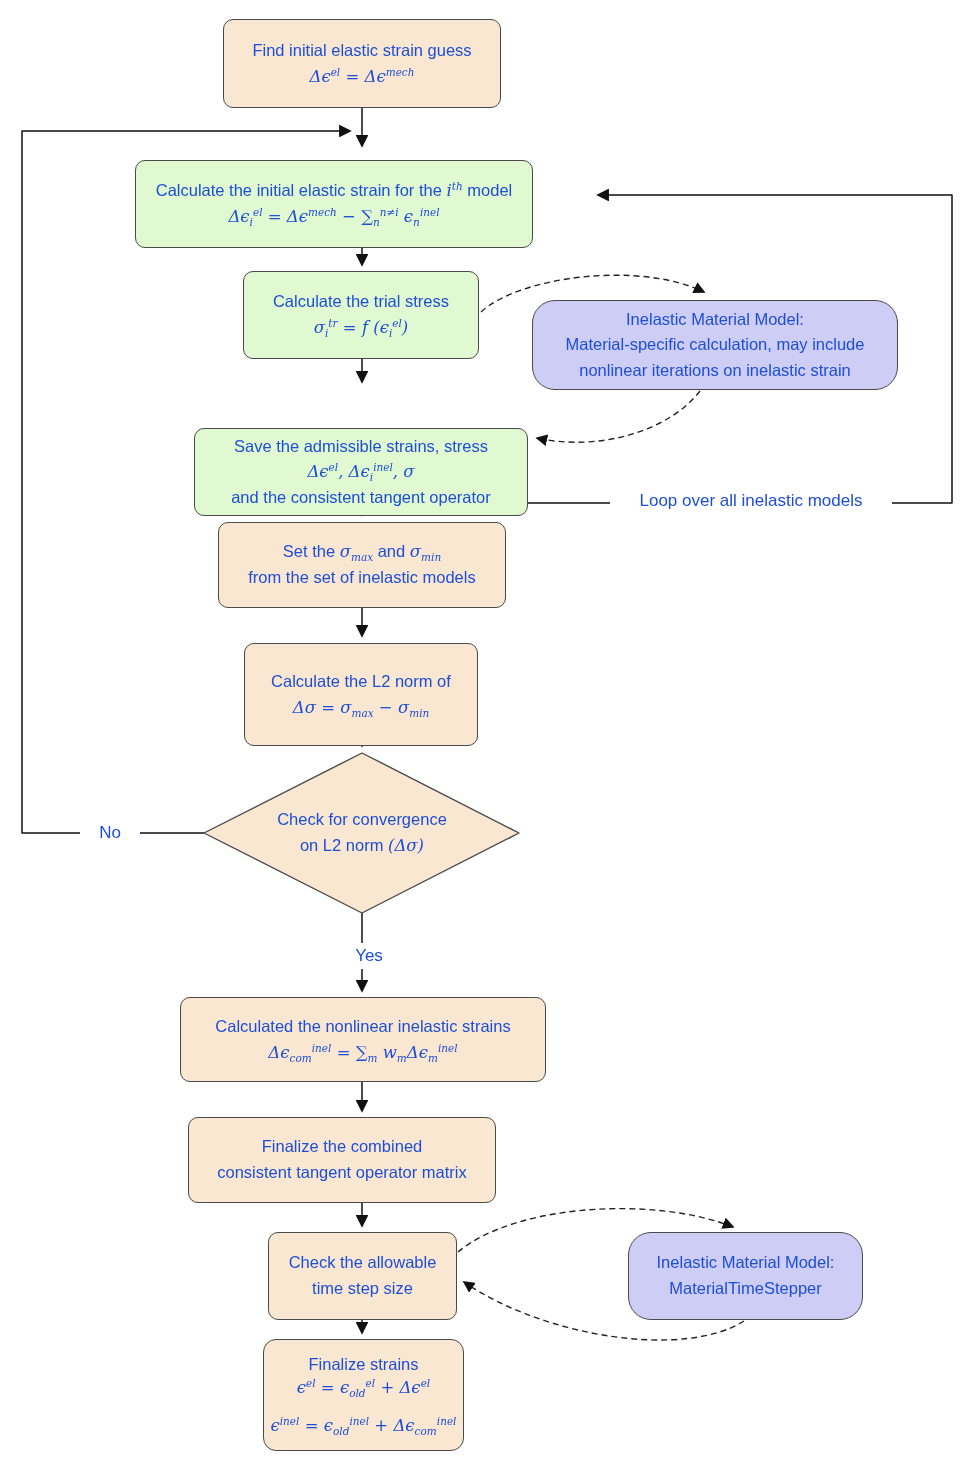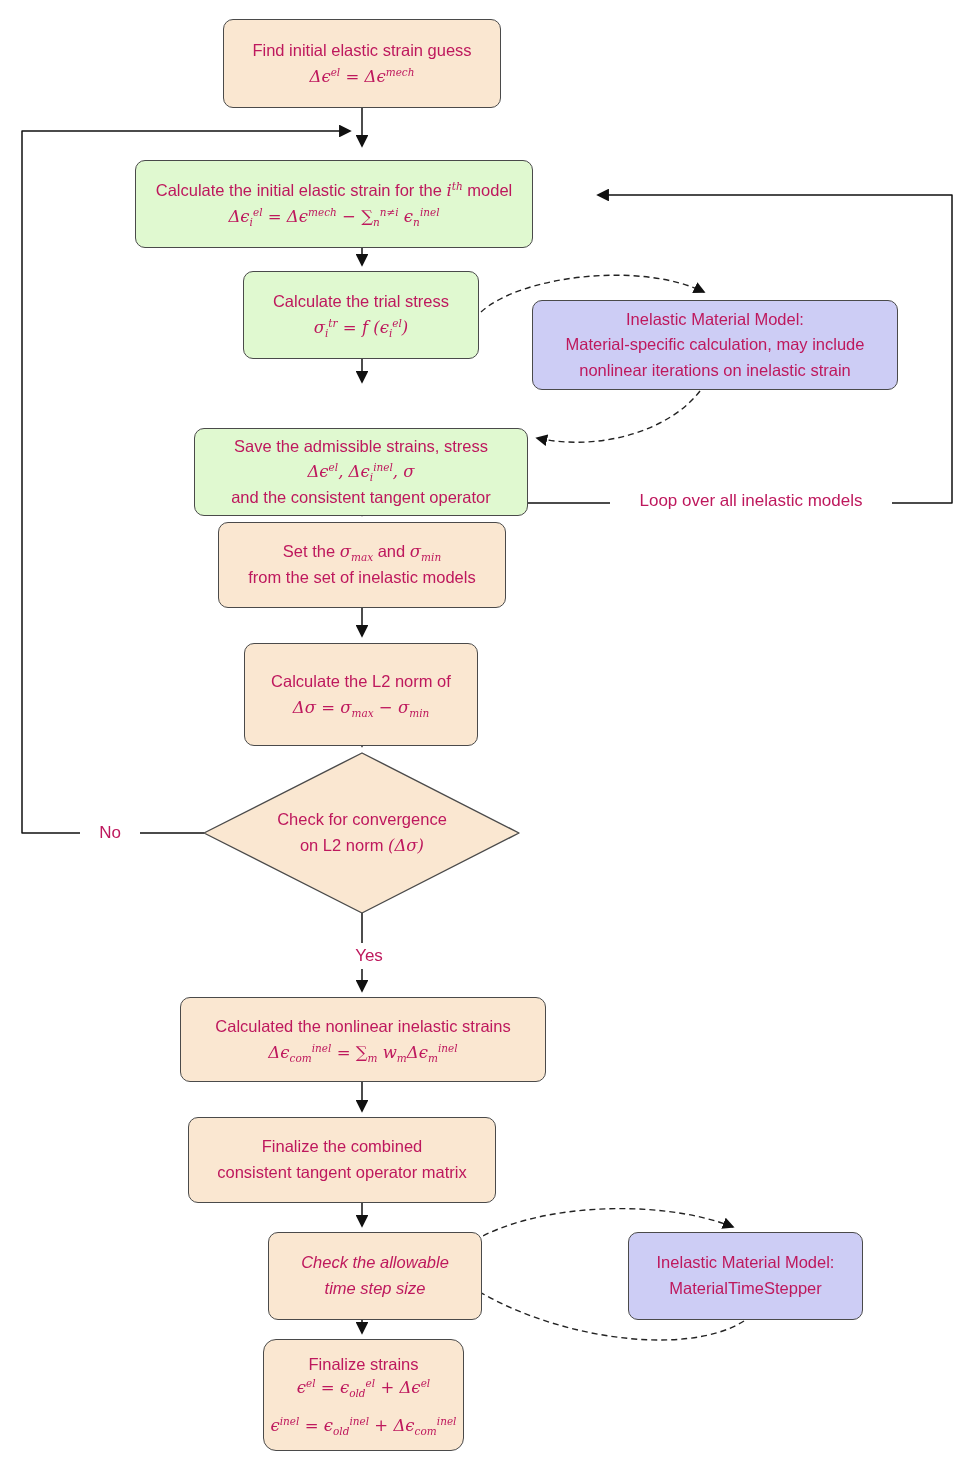--- a/index.html
+++ b/index.html
@@ -1,29 +1,29 @@
 <!DOCTYPE html>
 <html><head>
 <meta charset="utf-8">
 <style>
   html,body{margin:0;padding:0;background:#ffffff;}
   .canvas{
     position:relative;width:973px;height:1470px;background:#ffffff;
-    font-family:"Liberation Sans",sans-serif;color:#be185d;overflow:hidden;
+    font-family:"Liberation Sans",sans-serif;color:#1d4ed8;overflow:hidden;
   }
   .layer{position:absolute;left:0;top:0;width:973px;height:1470px;}
   .node{
     position:absolute;box-sizing:border-box;
     border:1.4px solid #4a4a4a;border-radius:10px;
     display:flex;flex-direction:column;justify-content:center;align-items:center;
     text-align:center;font-size:16.5px;line-height:1.55;
   }
   .tan{background:#fae7d1;}
   .green{background:#e0f9d0;}
-  .purple{background:#cdcdf5;}
+  .purple{background:#cdcdf5;border-radius:23px;}
   .ln{min-height:14px;white-space:nowrap;}
   .mth{font-family:"DejaVu Serif",serif;font-style:italic;font-size:16.5px;}
   .mth sup,.mth sub{font-size:10.5px;line-height:0;}
   .lbl{
     position:absolute;background:#ffffff;padding:0 7px;font-size:17px;
     display:flex;justify-content:center;align-items:center;white-space:nowrap;
   }
   .dtext{
     position:absolute;display:flex;flex-direction:column;justify-content:center;
     align-items:center;text-align:center;font-size:16.5px;line-height:1.55;
@@ -129,21 +129,21 @@
       </div>
   </div>
 
   <div class="node tan" style="left:188px;top:1117px;width:308px;height:86px;">
     <div>
         <div class="ln"><span class="txt">Finalize the combined</span></div>
         <div class="ln"><span class="txt">consistent tangent operator matrix</span></div>
       </div>
   </div>
 
-  <div class="node tan" style="left:268px;top:1232px;width:214px;height:88px;font-style:italic;">
+  <div class="node tan" style="left:268px;top:1232px;width:189px;height:88px;">
     <div>
         <div class="ln"><span class="txt">Check the allowable</span></div>
         <div class="ln"><span class="txt">time step size</span></div>
       </div>
   </div>
 
   <div class="node purple" style="left:628px;top:1232px;width:235px;height:88px;">
     <div>
         <div class="ln"><span class="txt">Inelastic Material Model:</span></div>
         <div class="ln"><span class="txt">MaterialTimeStepper</span></div>

